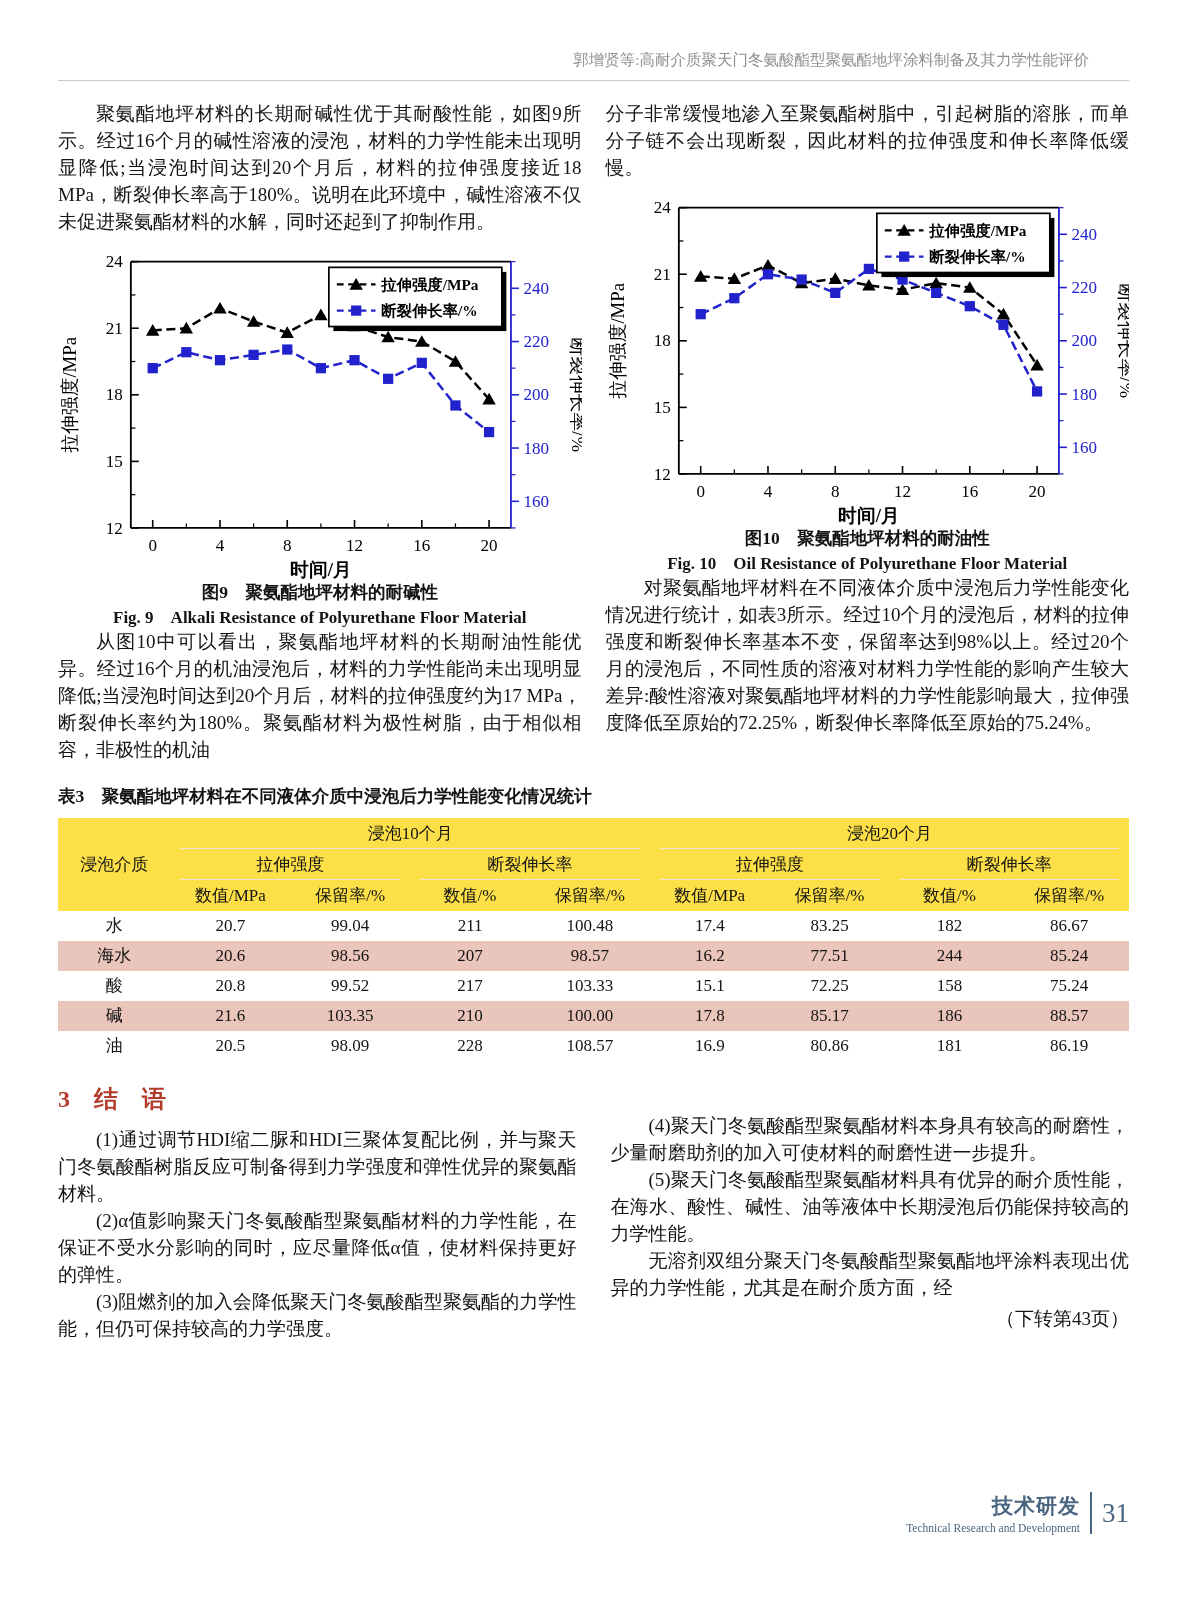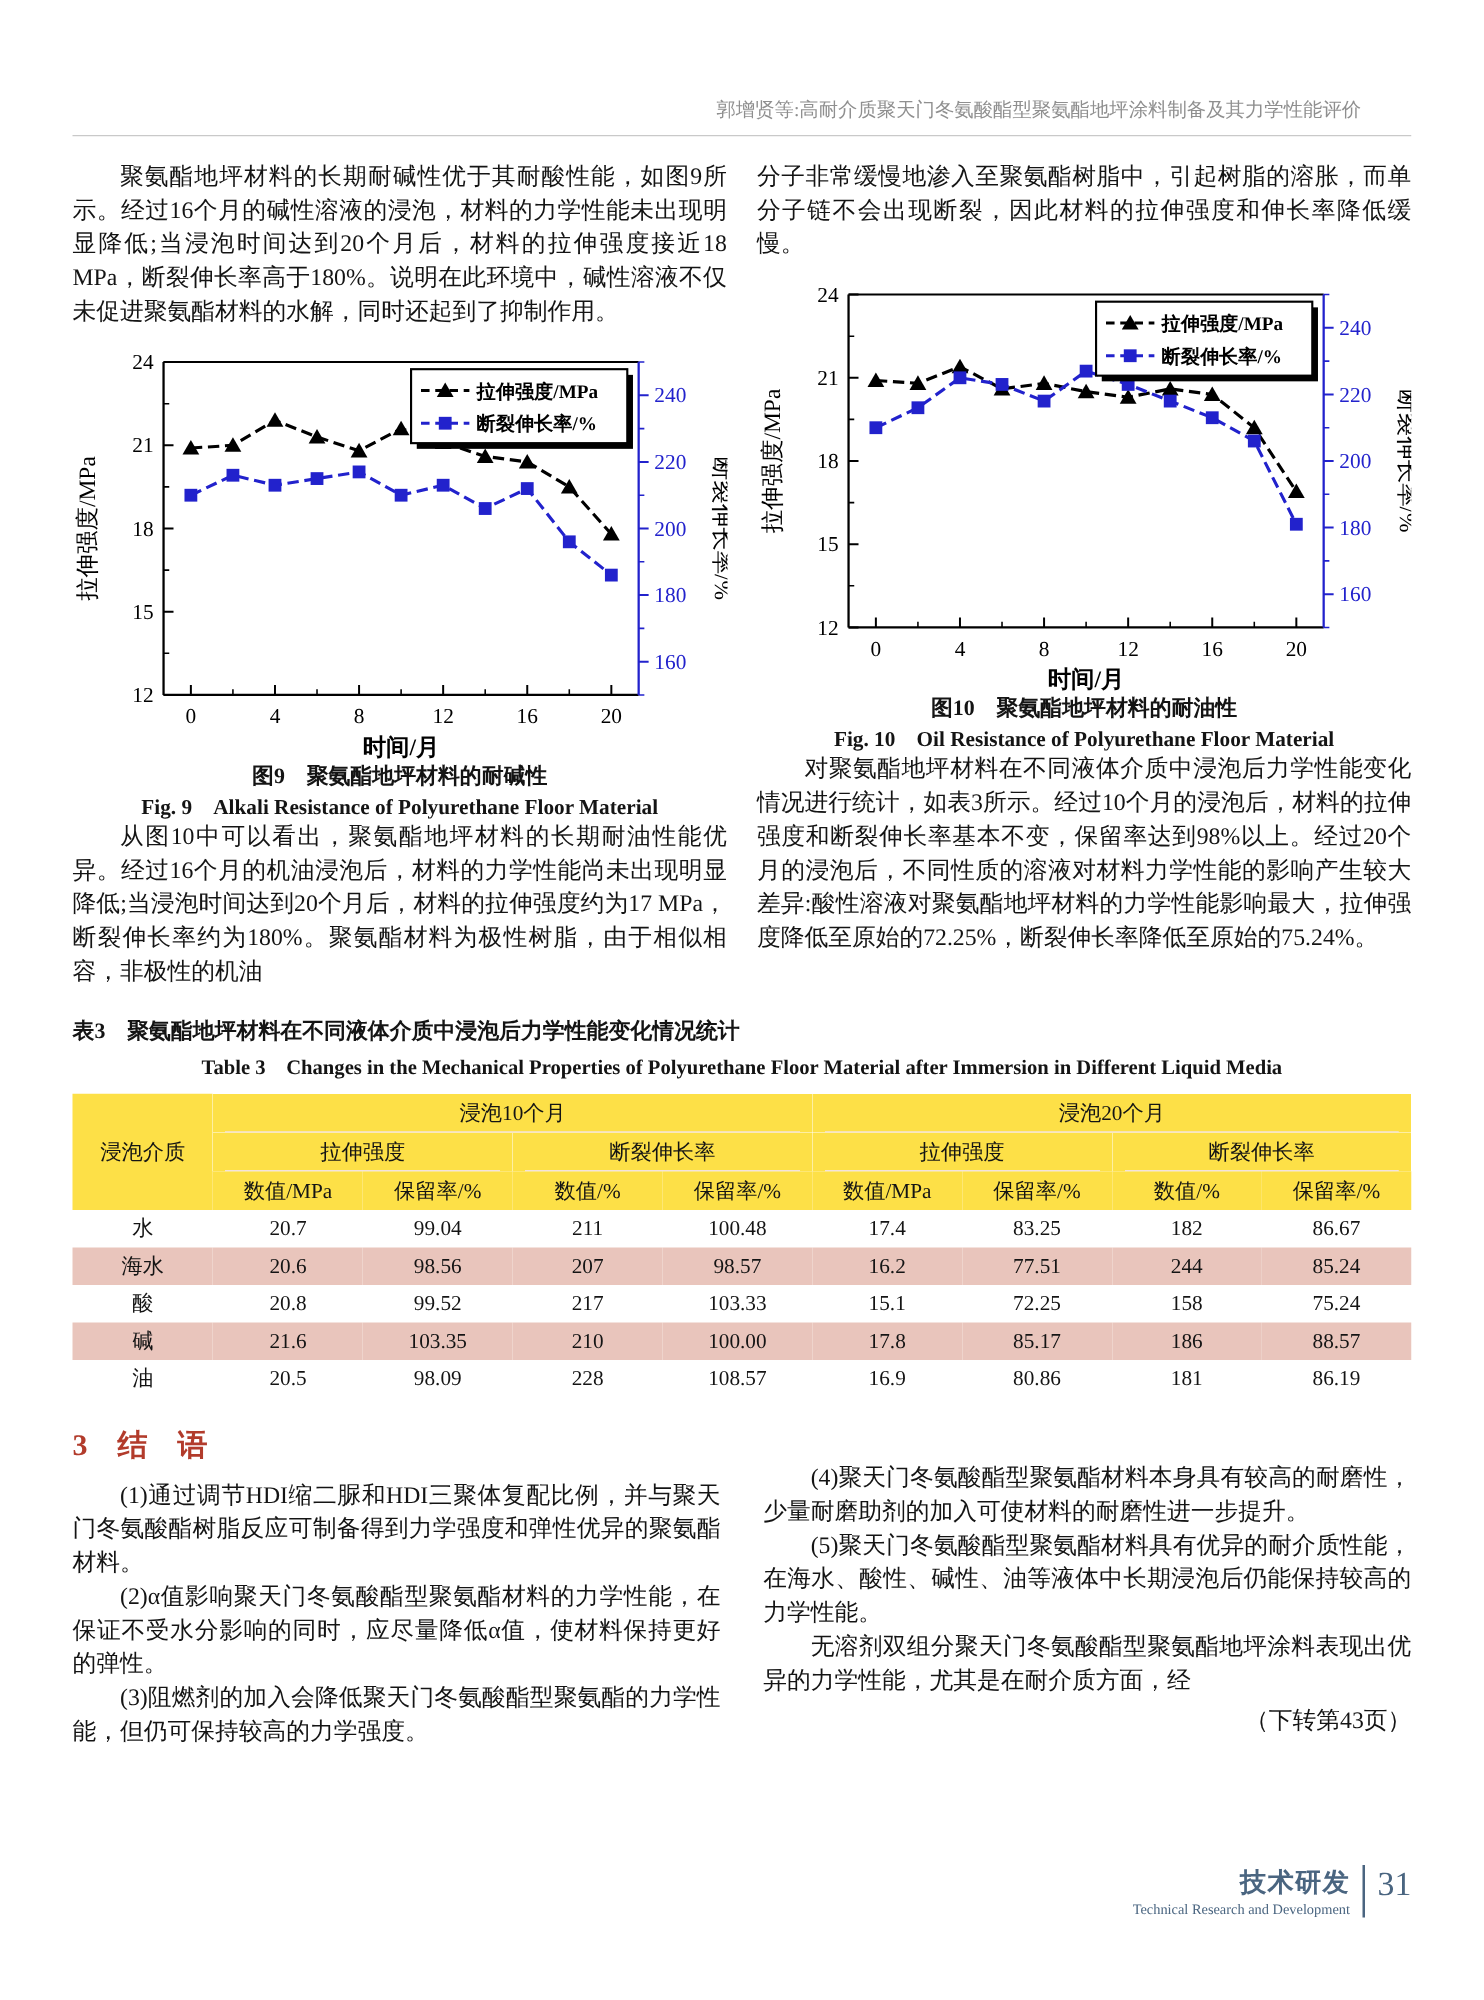--- a/index.html
+++ b/index.html
@@ -1,17 +1,17 @@
 <!DOCTYPE html>
 <html><head>
 <meta charset="utf-8">
 <style>
   html,body{margin:0;padding:0;background:#ffffff;}
   body{width:1187px;font-family:"Liberation Serif","DejaVu Serif",serif;color:#141414;}
-  .page{position:relative;width:1187px;height:1600px;box-sizing:border-box;padding:78px 58px 0 58px;overflow:hidden;background:#fff;}
+  .page{position:relative;width:1187px;height:1600px;box-sizing:border-box;padding:50px 58px 0 58px;overflow:hidden;background:#fff;}
 
   .running-head{text-align:right;color:#8f8f8f;font-size:15.5px;padding:0 40px 9px 0;border-bottom:1px solid #c9c9c9;}
 
   .cols{display:flex;gap:24px;margin-top:20px;}
   .col{flex:1;min-width:0;}
 
   p.body{font-size:19px;line-height:1.42;text-align:justify;margin:0;}
   p.indent{text-indent:2em;}
   .mt{margin-top:36px;}
 
@@ -29,21 +29,21 @@
   table.media thead th{background:#fde047;height:31px;}
   table.media tbody td{height:30px;}
   table.media tbody tr:nth-child(even){background:#e9c5bc;}
   .th-line{position:relative;}
   .th-line::after{content:"";position:absolute;left:10px;right:10px;bottom:0;border-bottom:1.5px solid #f3e2dc;}
 
   .concl-cols{display:flex;gap:34px;margin-top:22px;justify-content:center;}
   .concl-heading{color:#b23b2b;font-weight:bold;font-size:24px;margin:0 0 12px 0;}
   .continuation{text-align:right;font-size:19px;margin-top:4px;}
 
-  .footer{position:absolute;top:1492px;right:58px;display:flex;align-items:flex-start;color:#4a6580;}
+  .footer{position:absolute;top:1492px;right:58px;display:flex;align-items:center;color:#4a6580;}
   .f-left{text-align:right;border-right:2.5px solid #4a6580;padding-right:10px;}
   .f-cn{font-size:21px;font-weight:bold;letter-spacing:1px;}
   .f-en{font-size:11.5px;margin-top:2px;}
   .f-num{font-size:27px;padding-left:10px;}
 </style>
 </head>
 <body>
 
 <div class="page">
 
@@ -258,21 +258,20 @@
           </svg>
         <div class="cap-cn">图10　聚氨酯地坪材料的耐油性</div>
         <div class="cap-en">Fig. 10　Oil Resistance of Polyurethane Floor Material</div>
       </div>
       <p class="body indent mt">对聚氨酯地坪材料在不同液体介质中浸泡后力学性能变化情况进行统计，如表3所示。经过10个月的浸泡后，材料的拉伸强度和断裂伸长率基本不变，保留率达到98%以上。经过20个月的浸泡后，不同性质的溶液对材料力学性能的影响产生较大差异:酸性溶液对聚氨酯地坪材料的力学性能影响最大，拉伸强度降低至原始的72.25%，断裂伸长率降低至原始的75.24%。</p>
     </div>
   </div>
 
   <div class="table-section">
     <div class="tbl-title-cn">表3　聚氨酯地坪材料在不同液体介质中浸泡后力学性能变化情况统计</div>
-    <div class="tbl-title-en">Table 3　Changes in the Mechanical Properties of Polyurethane Floor Material after Immersion in Different Liquid Media</div>
     <table class="media">
       <colgroup>
         <col style="width:10.5%">
           <col style="width:11.19%">
           <col style="width:11.19%">
           <col style="width:11.19%">
           <col style="width:11.19%">
         <col style="width:11.19%">
           <col style="width:11.19%">
           <col style="width:11.19%">

